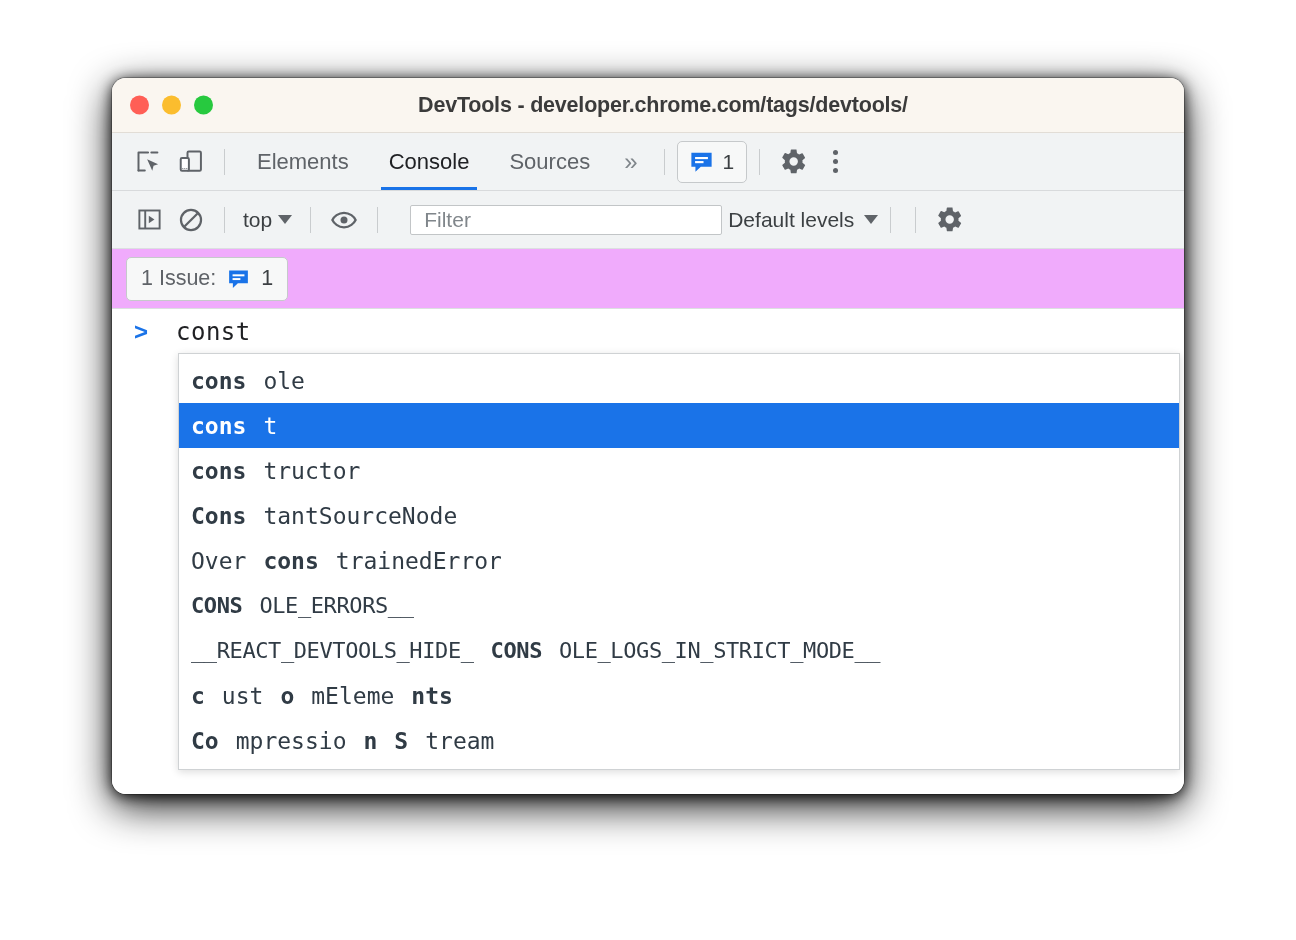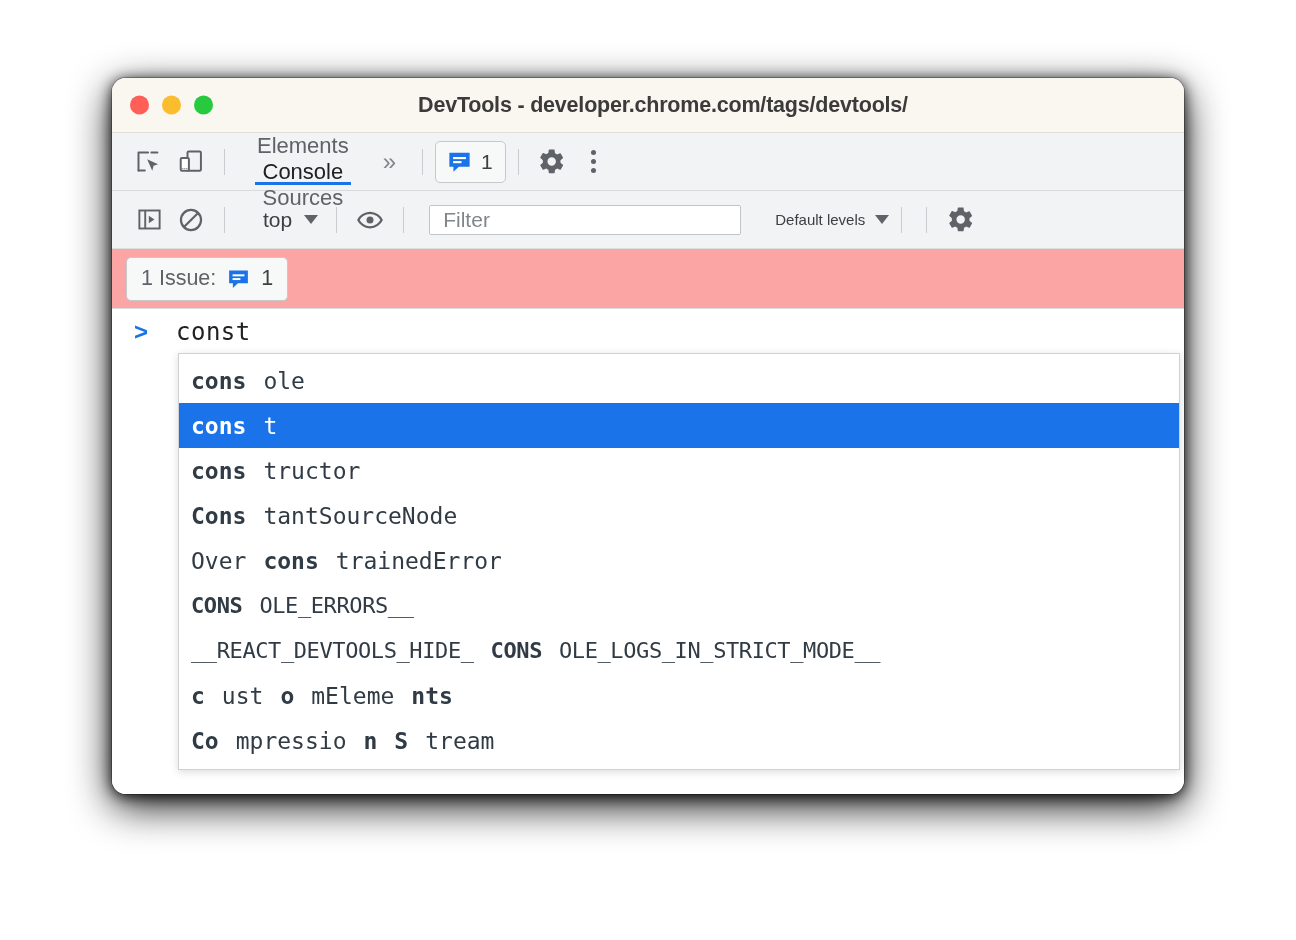--- a/index.html
+++ b/index.html
@@ -87,21 +87,21 @@
     display: flex; align-items: center; justify-content: center;
     border-radius: 3px;
     flex: none;
   }
   .vdiv {
     width: 1px; height: 26px;
     background: #c9ccce;
     margin: 0 12px;
     flex: none;
   }
-  .tabs { display: flex; align-items: center; height: 100%; flex-direction: column; }
+  .tabs { display: flex; align-items: flex-start; height: 100%; }
   .tab {
     position: relative;
     font-size: 22px;
     color: #5f6368;
     padding: 0 20px;
     height: 100%;
     display: flex; align-items: center;
     white-space: nowrap;
   }
   .tab.active { color: #202124; }
@@ -140,57 +140,56 @@
   
   .console-toolbar {
     height: 58px;
     background: #f1f3f4;
     border-bottom: 1px solid #dcdfe1;
     display: flex;
     align-items: center;
     padding: 0 14px 0 16px;
   }
   .ctx-select {
-    display: flex; align-items: center; gap: 12px;
+    display: flex; align-items: center; gap: 6px;
     font-size: 21px;
     color: #3c4043;
     padding: 0 6px;
-    margin-left: 20px;
   }
   .caret {
     width: 0; height: 0;
     border-left: 7px solid transparent;
     border-right: 7px solid transparent;
     border-top: 9px solid #5f6368;
     display: block;
   }
   .filter-input {
     width: 312px;
     height: 30px;
     background: #ffffff;
     border: 1px solid #c2c5c7;
     border-radius: 2px;
     display: flex; align-items: center;
     padding: 0 13px;
     font-size: 21px;
     color: #80868b;
-    margin-left: 13px;
+    margin-left: 20px;
   }
   .levels {
     display: flex; align-items: center; gap: 10px;
-    font-size: 15px;
+    font-size: 21px;
     color: #3c4043;
-    margin-left: 34px;
+    margin-left: 6px;
     white-space: nowrap;
   }
 
   
   .issues-bar {
     height: 60px;
-    background: #fca5a5;
+    background: #f0abfc;
     border-bottom: 1px solid #dcdfe1;
     display: flex;
     align-items: center;
     padding-left: 14px;
   }
   .issue-pill {
     display: flex; align-items: center; gap: 10px;
     border: 1px solid #c6c9cb;
     border-radius: 5px;
     background: #f7f8f8;

